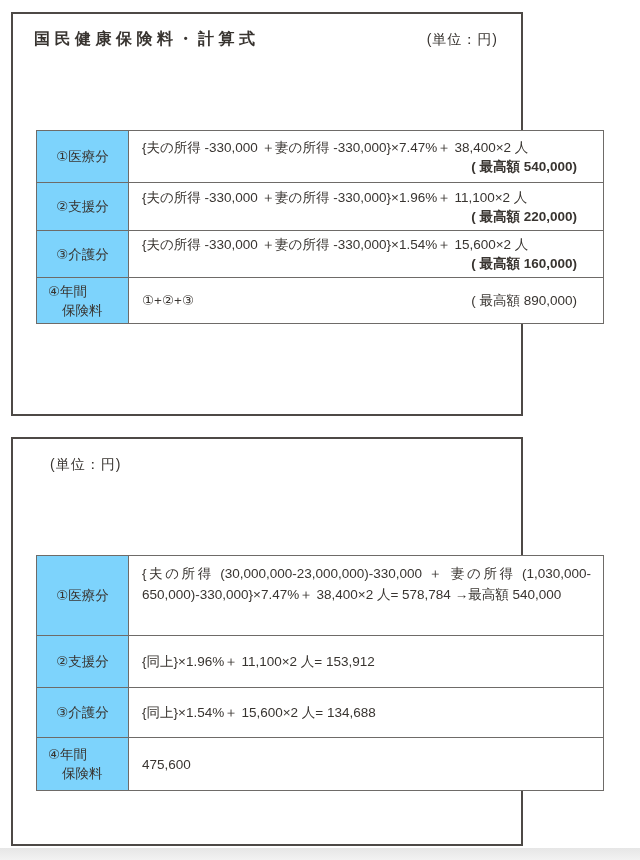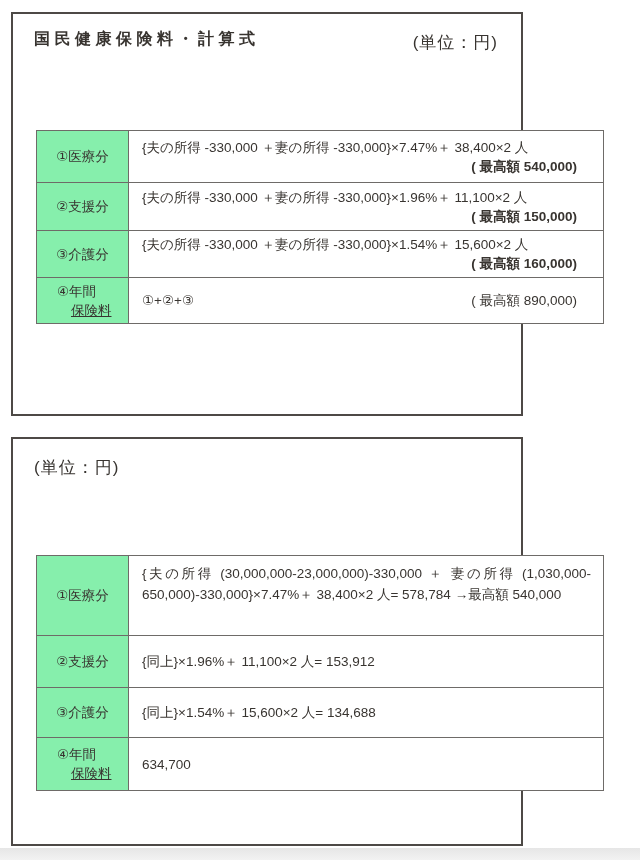--- a/index.html
+++ b/index.html
@@ -16,35 +16,35 @@
   .panel1{top:12px;height:404px;}
   .panel2{top:437px;height:409px;}
   .panel-header{
     display:flex;justify-content:space-between;align-items:flex-start;
     padding:15px 23px 0 21px;
   }
   .panel-title{
     margin:0;font-size:16px;font-weight:bold;letter-spacing:4.5px;
     line-height:1.3;white-space:nowrap;
   }
-  .unit{font-size:17px;letter-spacing:1px;padding-top:2px;white-space:nowrap;}
+  .unit{font-size:14px;letter-spacing:1px;padding-top:2px;white-space:nowrap;margin-left:16px;}
   table.calc{
     position:absolute;left:23px;top:116px;width:568px;
     border-collapse:collapse;table-layout:fixed;
   }
   table.calc td{
     border:1px solid #6e6b68;vertical-align:middle;
     font-size:13.5px;line-height:19px;
   }
   td.lbl{
-    width:87px;background:#86efac;text-align:center;
+    width:87px;background:#7dd3fc;text-align:center;
     padding:2px 2px;
   }
-  td.lbl .l2{padding-left:14px;text-align:left;text-decoration:underline;}
-  td.lbl.two{text-align:left;padding-left:20px;}
+  td.lbl .l2{padding-left:14px;text-align:left;}
+  td.lbl.two{text-align:left;padding-left:11px;}
   td.val{padding:4px 26px 4px 13px;background:#fff;}
   .fmax{text-align:right;font-weight:bold;}
   .flexline{display:flex;justify-content:space-between;align-items:center;}
   .note{
     position:absolute;left:22px;top:322px;width:575px;
     font-size:14px;letter-spacing:0.5px;
   }
   .panel2 table.calc td.val{line-height:21px;}
   .panel2 .justify-cell{
     text-align:justify;text-justify:inter-character;
@@ -70,21 +70,21 @@
       <td class="lbl">①医療分</td>
       <td class="val">
         <div>{夫の所得 -330,000 ＋妻の所得 -330,000}×7.47%＋ 38,400×2 人</div>
         <div class="fmax">( 最高額 540,000)</div>
       </td>
     </tr>
     <tr style="height:48px;">
       <td class="lbl">②支援分</td>
       <td class="val">
         <div>{夫の所得 -330,000 ＋妻の所得 -330,000}×1.96%＋ 11,100×2 人</div>
-        <div class="fmax">( 最高額 150,000)</div>
+        <div class="fmax">( 最高額 220,000)</div>
       </td>
     </tr>
     <tr style="height:47px;">
       <td class="lbl">③介護分</td>
       <td class="val">
         <div>{夫の所得 -330,000 ＋妻の所得 -330,000}×1.54%＋ 15,600×2 人</div>
         <div class="fmax">( 最高額 160,000)</div>
       </td>
     </tr>
     <tr style="height:46px;">
@@ -121,19 +121,19 @@
     </tr>
     <tr style="height:50px;">
       <td class="lbl">③介護分</td>
       <td class="val">{同上}×1.54%＋ 15,600×2 人= 134,688</td>
     </tr>
     <tr style="height:53px;">
       <td class="lbl two">
         <div>④年間</div>
         <div class="l2">保険料</div>
       </td>
-      <td class="val">634,700</td>
+      <td class="val">475,600</td>
     </tr>
   </tbody>
     </table>
 </section>
 
 <div class="page-edge"></div>
 
 </body></html>

